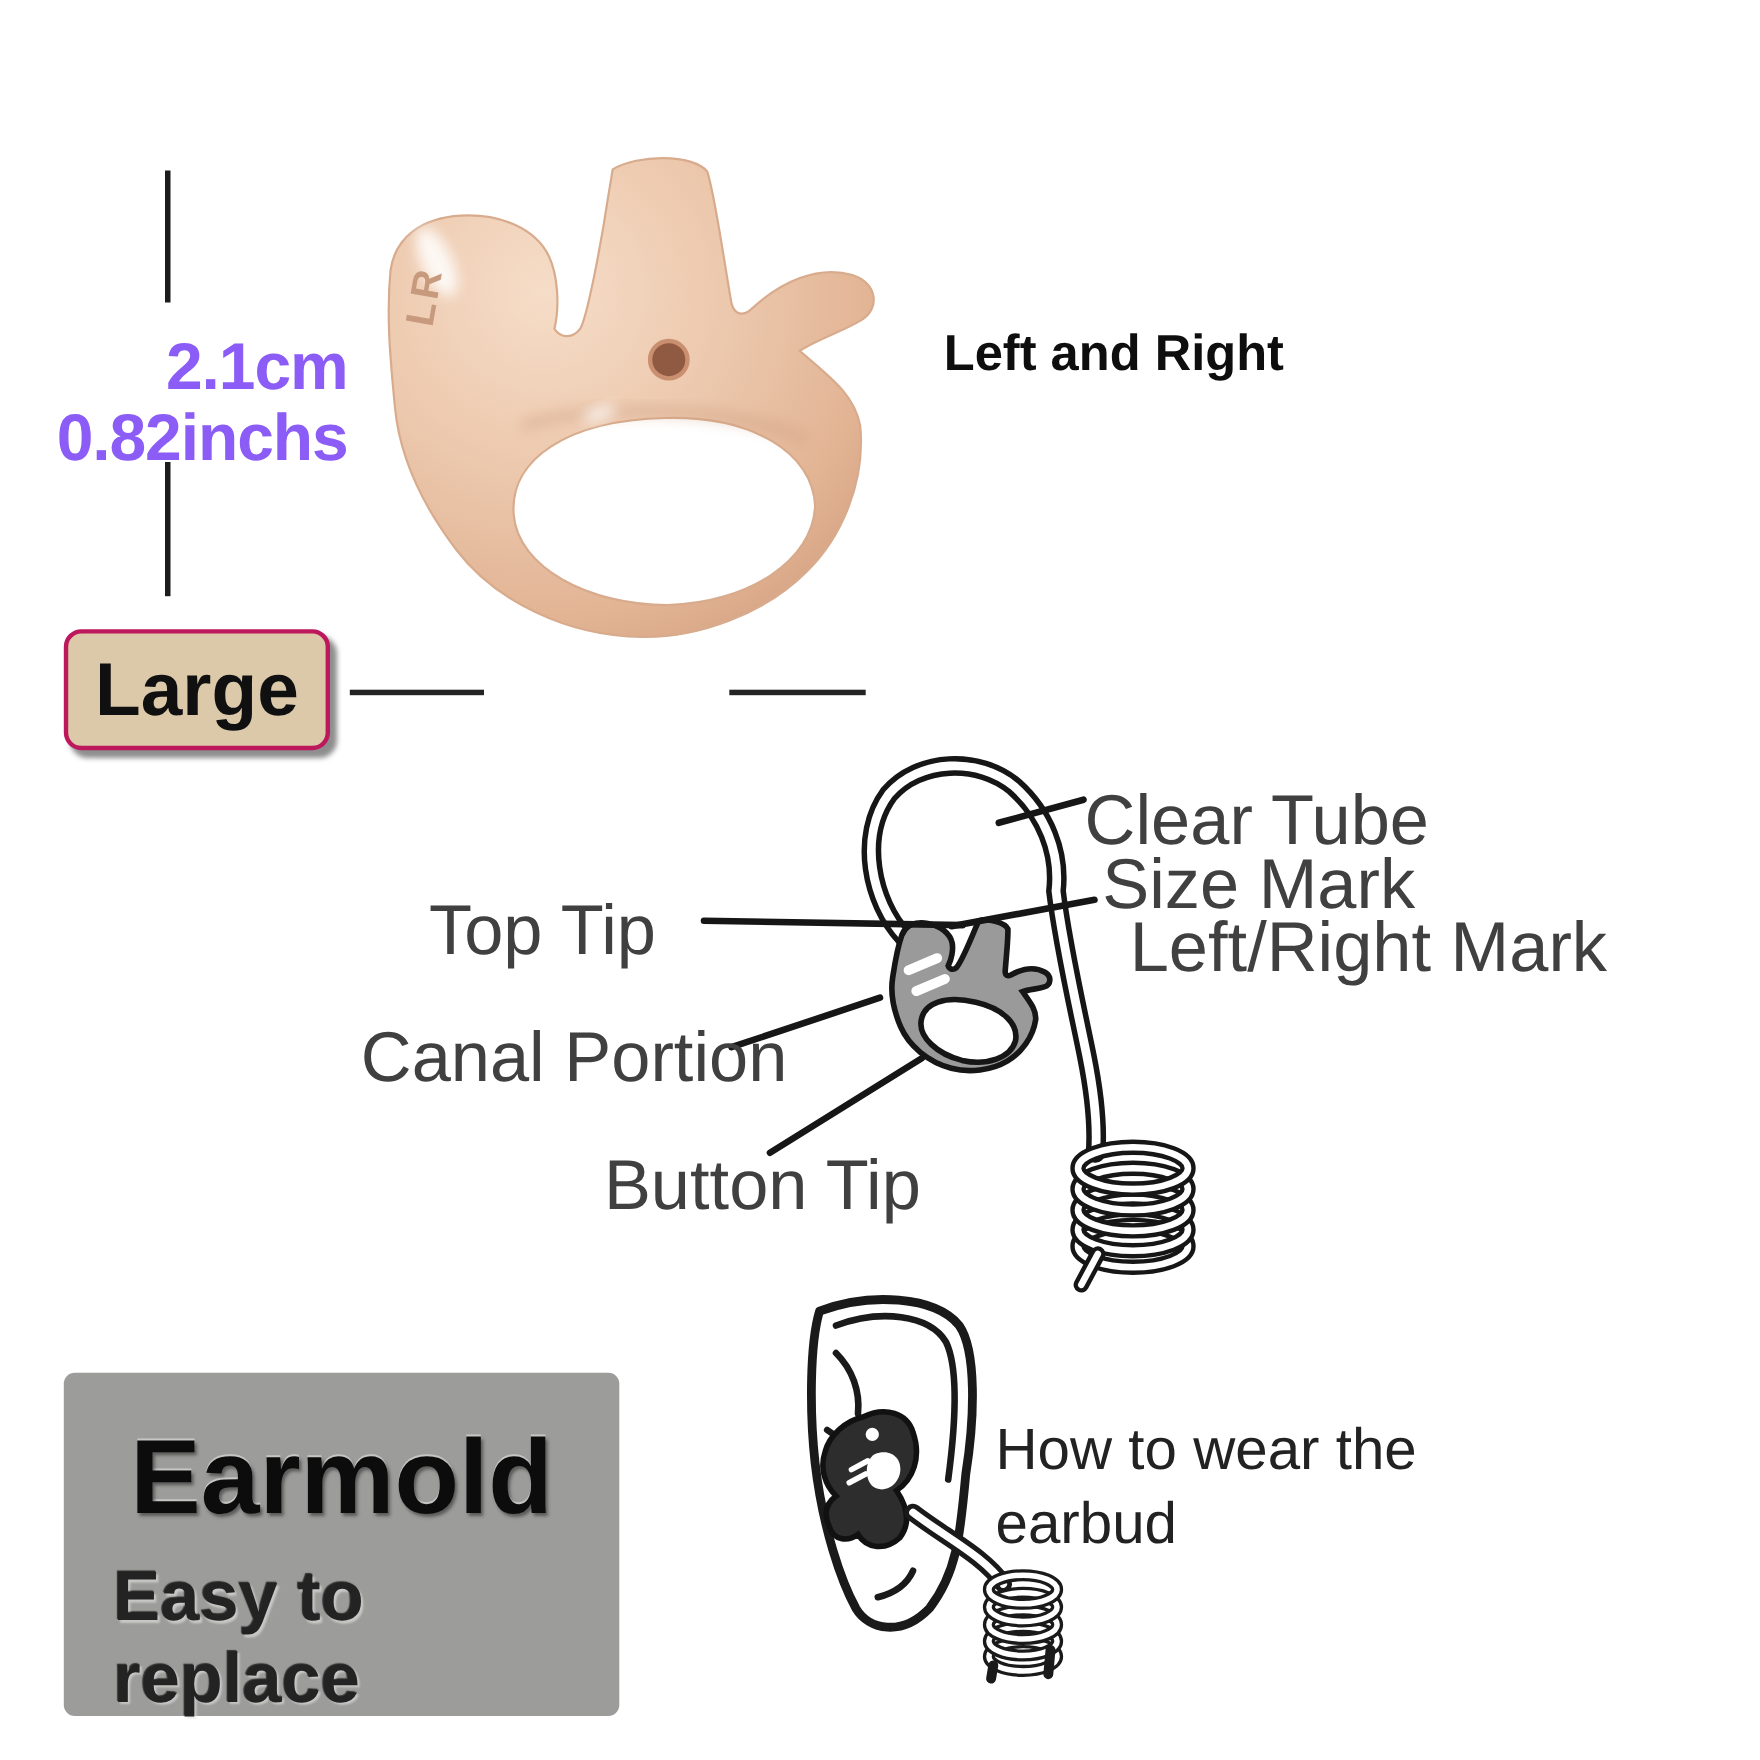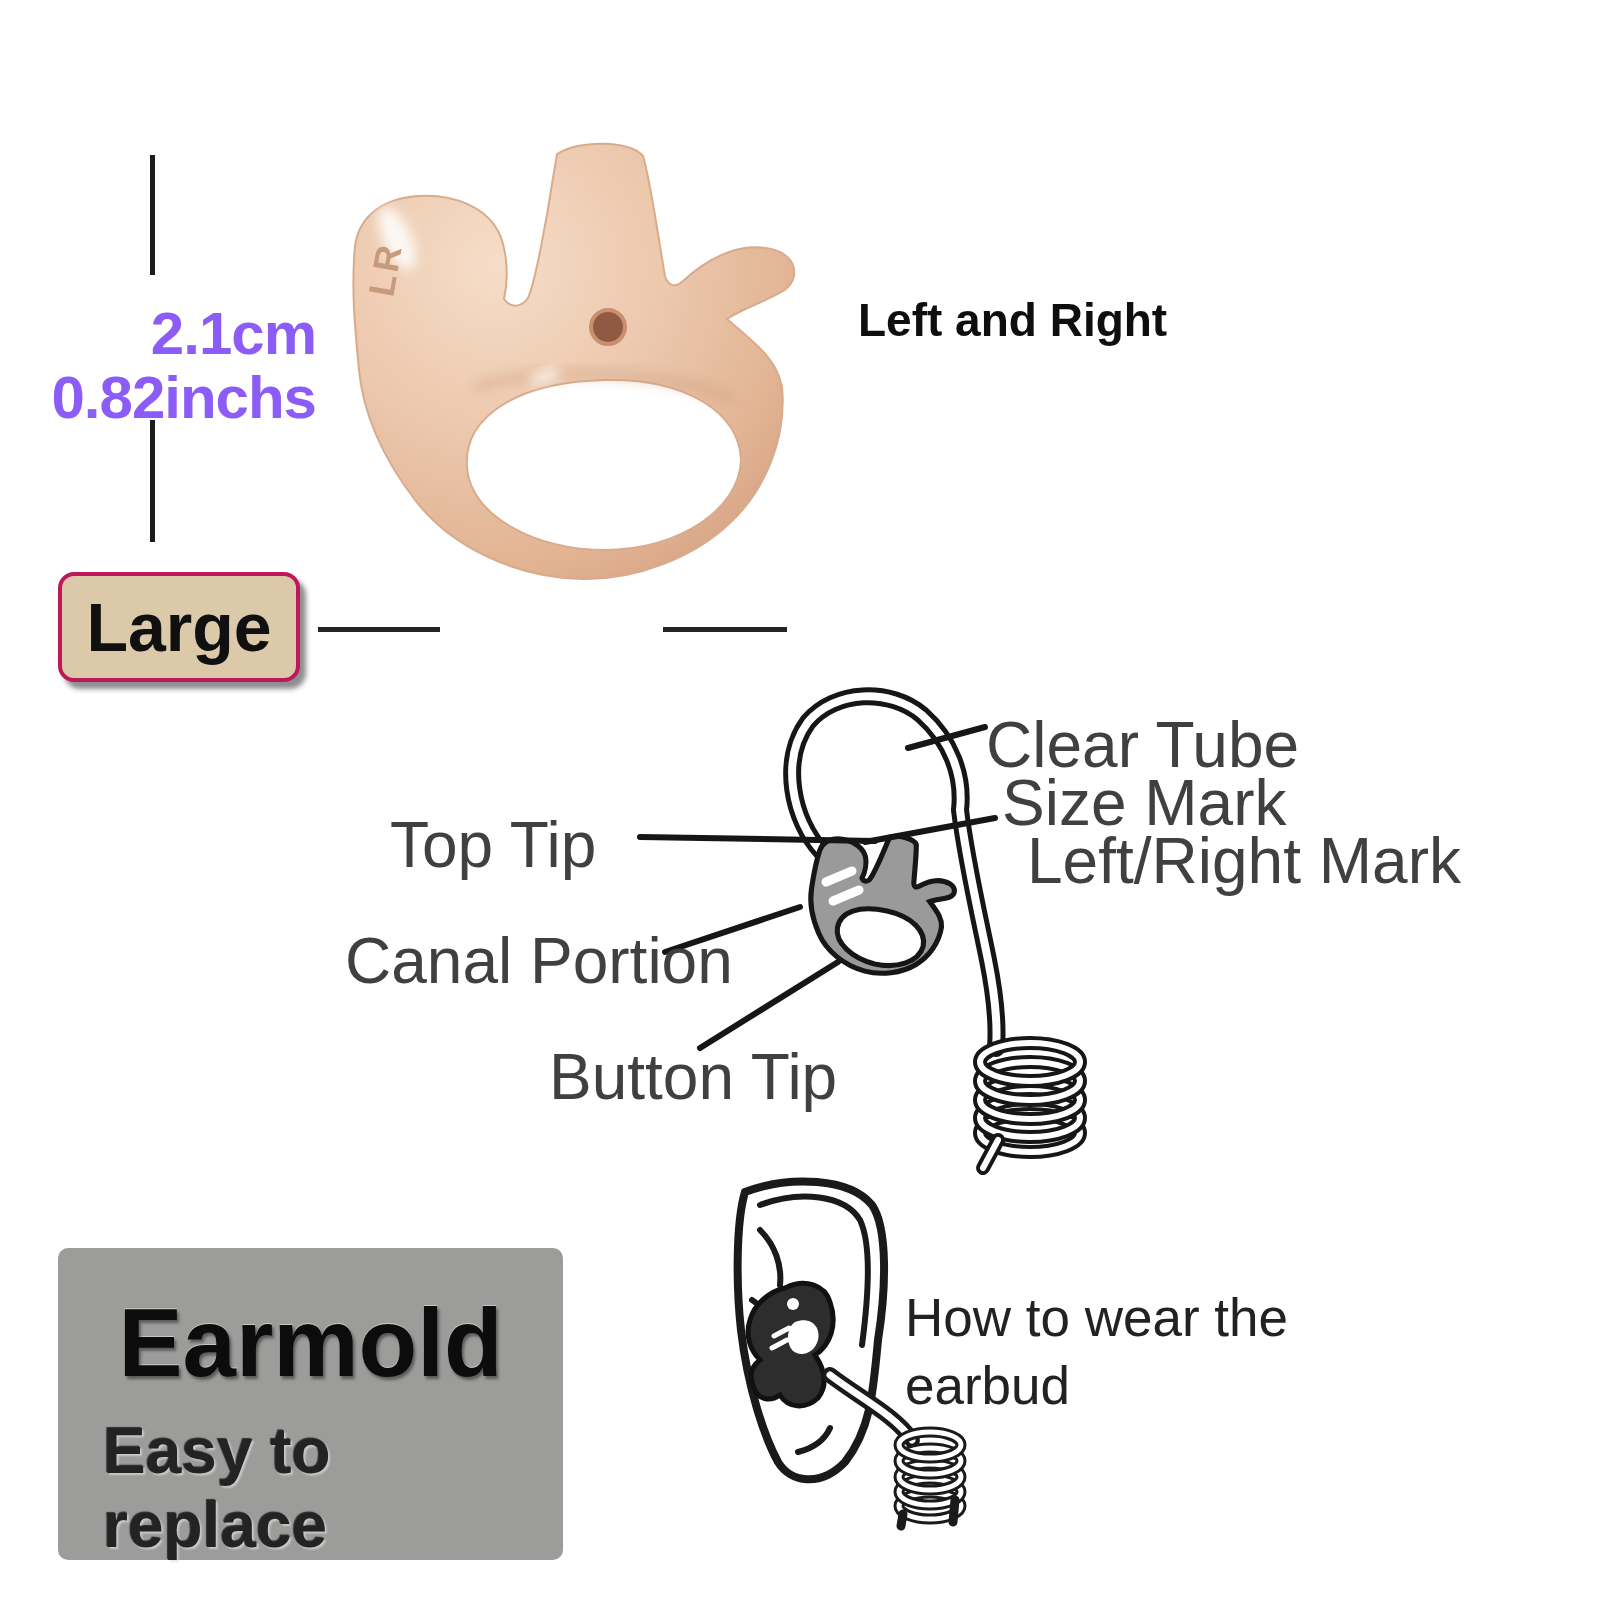--- a/index.html
+++ b/index.html
@@ -14,21 +14,21 @@
   .badge{left:58px;top:572px;width:234px;height:102px;background:#dbc9a9;
          border:4px solid #be185d;border-radius:16px;display:flex;align-items:center;justify-content:center;
          box-shadow:6px 7px 5px rgba(50,50,50,0.55);}
   .badge span{font-size:68px;font-weight:bold;color:#101010;}
   .note-lr{left:858px;top:293px;font-size:46px;font-weight:bold;color:#0e0e0e;}
   .lbl{font-size:64px;color:#404040;white-space:nowrap;}
   .lbl-clear{left:986px;top:708px;}
   .lbl-size{left:1002px;top:766px;}
   .lbl-lrmark{left:996px;top:824px;margin-left:31px;}
   .lbl-toptip{left:390px;top:808px;width:240px;}
-  .lbl-canal{left:345px;top:924px;width:324px;text-align:right;}
+  .lbl-canal{left:328px;top:924px;width:324px;text-align:right;}
   .lbl-button{left:549px;top:1040px;}
   .infobox{left:58px;top:1248px;width:505px;height:312px;background:#9c9c9a;border-radius:10px;
            display:flex;flex-direction:column;align-items:center;}
   .infobox .title{margin-top:40px;font-size:96px;font-weight:bold;color:#0c0c0c;
                   text-shadow:2px 3px 3px rgba(55,55,55,0.65), 0 -1px 0 rgba(235,235,235,0.55);}
   .infobox .subtitle{margin-top:16px;font-size:64px;font-weight:bold;color:#232323;
                   text-shadow:2px 2px 2px rgba(225,225,225,0.65), -1px -1px 1px rgba(35,35,35,0.9);margin-left:45px;}
   .wear{left:905px;top:1284px;font-size:53px;line-height:68px;color:#222;}
 </style>
 </head>

